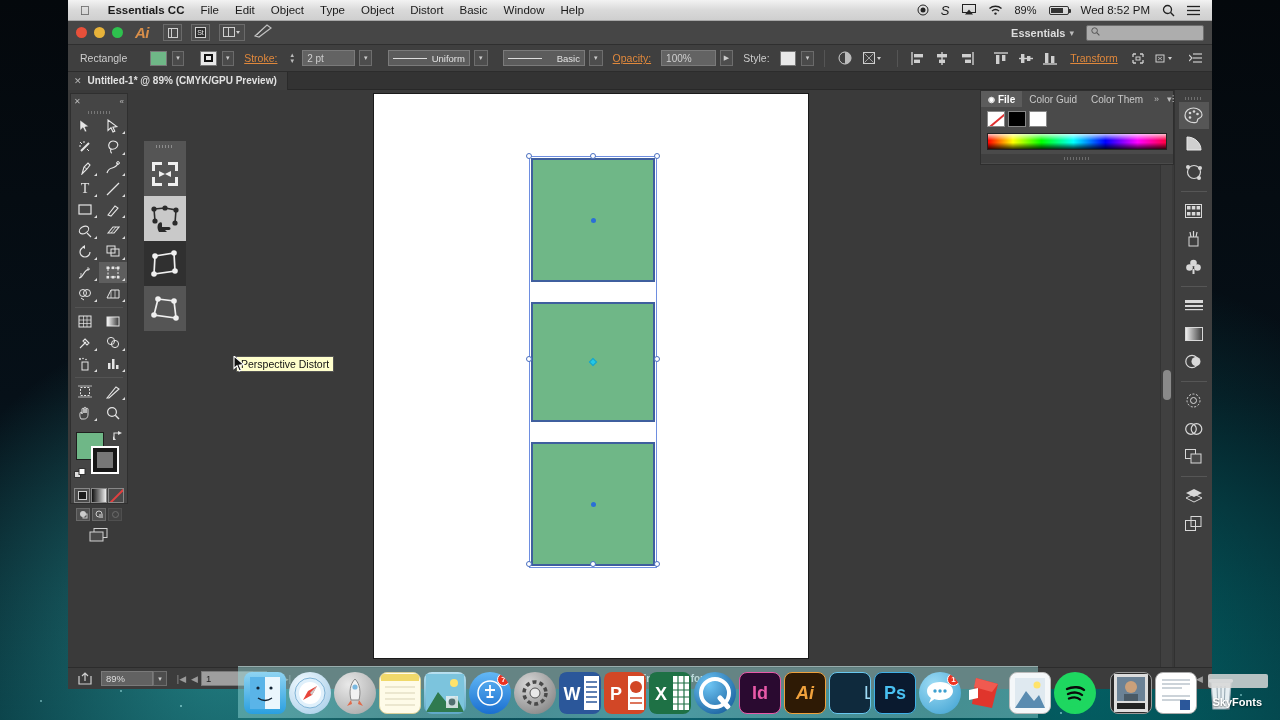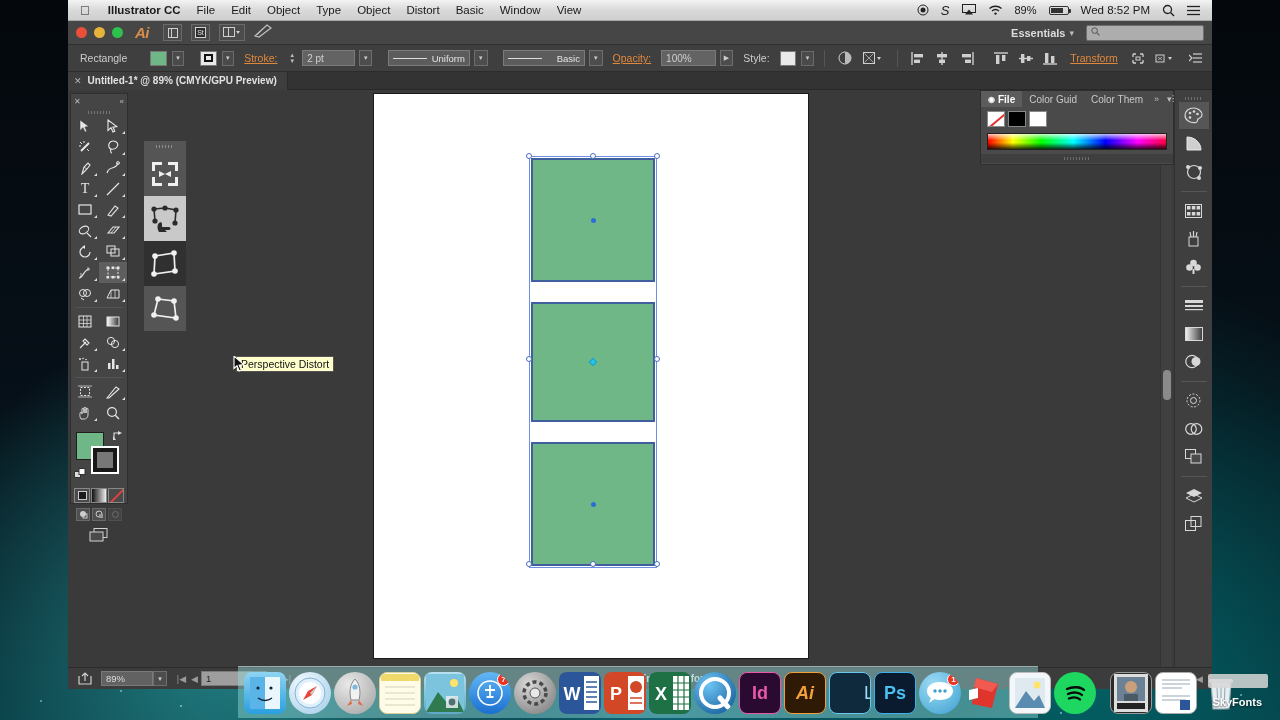--- a/index.html
+++ b/index.html
@@ -365,30 +365,30 @@
     <div class="star" style="left:180px;top:705px;width:1.5px;height:1.5px"></div>
     <div class="star" style="left:40px;top:700px;width:2px;height:2px"></div>
     <div class="star" style="left:1120px;top:688px;width:2px;height:2px"></div>
     <div class="star" style="left:1180px;top:706px;width:1.5px;height:1.5px"></div>
     <div class="star" style="left:1240px;top:694px;width:2px;height:2px"></div>
     <div class="star" style="left:1060px;top:712px;width:1.5px;height:1.5px"></div>
   </div>
 
   <div id="macbar">
     <span class="apple"></span>
-    <span class="mi bold">Illustrator CC</span>
+    <span class="mi bold">Essentials CC</span>
     <span class="mi">File</span>
     <span class="mi">Edit</span>
     <span class="mi">Object</span>
     <span class="mi">Type</span>
     <span class="mi">Object</span>
     <span class="mi">Distort</span>
     <span class="mi">Basic</span>
     <span class="mi">Window</span>
-    <span class="mi">View</span>
+    <span class="mi">Help</span>
     <span class="spacer"></span>
     <span class="ri">
       <svg width="12" height="12" viewBox="0 0 12 12">
           <circle cx="6" cy="6" r="5" fill="none" stroke="#222" stroke-width="1"></circle>
           <circle cx="6" cy="6" r="2.5" fill="#222"></circle>
         </svg>
     </span>
     <span class="ri" style="font-style:italic;font-size:13px;">S</span>
     <span class="ri">
       <svg width="14" height="12" viewBox="0 0 14 12">

